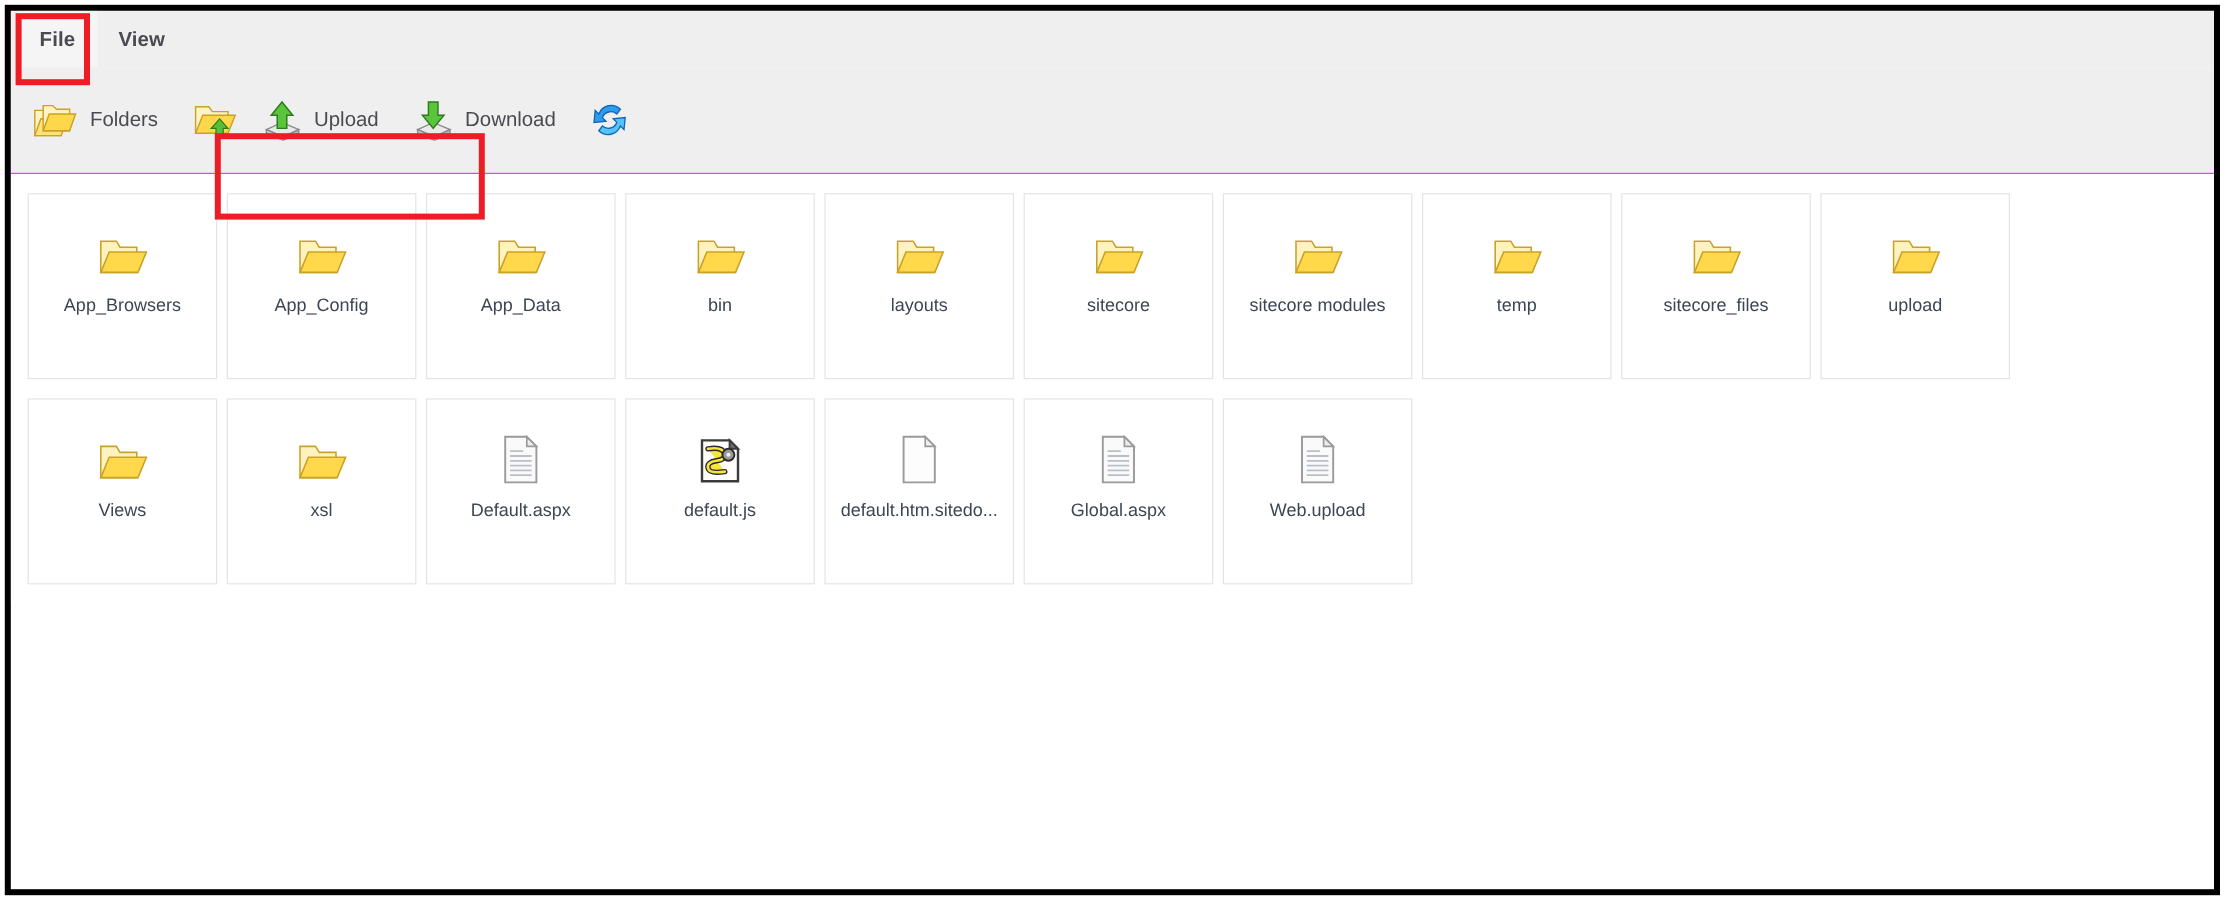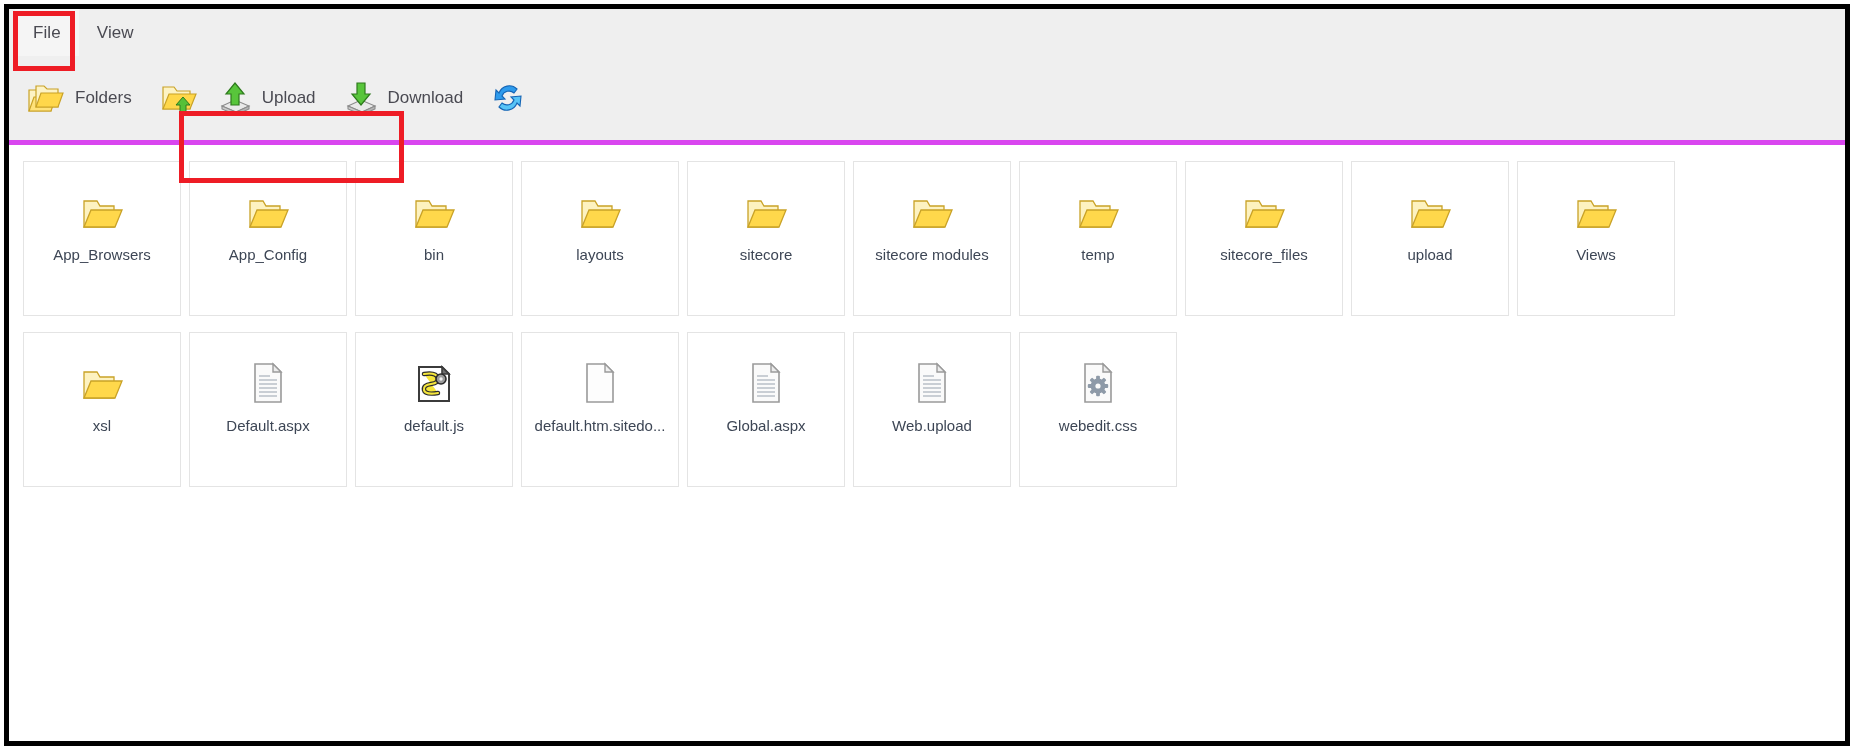--- a/index.html
+++ b/index.html
@@ -22,41 +22,42 @@
   }
 
   
   #menubar {
     position: relative;
     height: 47px;
     background: #efefef;
     display: flex;
     align-items: center;
     padding-left: 6px;
+    font-weight: bold;
   }
   .menu-item {
     height: 47px;
     display: flex;
     align-items: center;
     padding: 0 18px;
     font-size: 17px;
     color: #4a4a52;
     cursor: default;
     letter-spacing: .1px;
   }
   .menu-item.active {
     background: #f5f5f5;
   }
 
   
   #toolbar {
     position: relative;
     height: 89px;
     background: #efefef;
-    border-bottom: 5px solid #d946ef;
+    border-bottom: 1px solid #d946ef;
     display: flex;
     align-items: center;
     padding-left: 8px;
   }
   .tool-btn {
     display: flex;
     align-items: center;
     height: 60px;
     padding: 0 10px;
     cursor: default;
@@ -213,20 +214,29 @@
         <div class="tile-label">App_Browsers</div>
       </div>
       <div class="tile">
         <div class="tile-icon">
   <svg width="44" height="40" viewBox="0 0 44 40">
     <path d="M4 7 L4 33 L34 33 L34 12 L20 12 L17 7 Z" fill="#fdf2c0" stroke="#c9a227" stroke-width="1.3"></path>
     <path d="M4 33 L11 16 L42 16 L35 33 Z" fill="#ffd84b" stroke="#c9a227" stroke-width="1.3"></path>
   </svg>
 </div>
         <div class="tile-label">App_Config</div>
+      </div>
+      <div class="tile">
+        <div class="tile-icon">
+  <svg width="44" height="40" viewBox="0 0 44 40">
+    <path d="M4 7 L4 33 L34 33 L34 12 L20 12 L17 7 Z" fill="#fdf2c0" stroke="#c9a227" stroke-width="1.3"></path>
+    <path d="M4 33 L11 16 L42 16 L35 33 Z" fill="#ffd84b" stroke="#c9a227" stroke-width="1.3"></path>
+  </svg>
+</div>
+        <div class="tile-label">App_Data</div>
       </div>
       <div class="tile">
         <div class="tile-icon">
   <svg width="44" height="40" viewBox="0 0 44 40">
     <path d="M4 7 L4 33 L34 33 L34 12 L20 12 L17 7 Z" fill="#fdf2c0" stroke="#c9a227" stroke-width="1.3"></path>
     <path d="M4 33 L11 16 L42 16 L35 33 Z" fill="#ffd84b" stroke="#c9a227" stroke-width="1.3"></path>
   </svg>
 </div>
         <div class="tile-label">bin</div>
       </div>
@@ -368,38 +378,15 @@
       <line x1="9" y1="19" x2="27" y2="19"></line>
       <line x1="9" y1="23" x2="27" y2="23"></line>
       <line x1="9" y1="27" x2="27" y2="27"></line>
       <line x1="9" y1="31" x2="27" y2="31"></line>
       <line x1="9" y1="35" x2="27" y2="35"></line>
     </g>
   </svg>
 </div>
         <div class="tile-label">Web.upload</div>
       </div>
-      <div class="tile">
-        <div class="tile-icon">
-  <svg width="36" height="44" viewBox="0 0 36 44">
-    <path d="M5 3 L23 3 L31 11 L31 41 L5 41 Z" fill="#fafafa" stroke="#9a9a9a" stroke-width="1.6"></path>
-    <path d="M23 3 L23 11 L31 11 Z" fill="#ececec" stroke="#9a9a9a" stroke-width="1.4"></path>
-    <g fill="#8e9aa8" transform="translate(18,25)">
-      <circle cx="0" cy="0" r="7.4"></circle>
-      <g>
-        <rect x="-1.9" y="-10.2" width="3.8" height="5" rx="1"></rect>
-        <rect x="-1.9" y="5.2" width="3.8" height="5" rx="1"></rect>
-        <rect x="-10.2" y="-1.9" width="5" height="3.8" rx="1"></rect>
-        <rect x="5.2" y="-1.9" width="5" height="3.8" rx="1"></rect>
-        <rect x="-1.9" y="-10.2" width="3.8" height="5" rx="1" transform="rotate(45)"></rect>
-        <rect x="-1.9" y="5.2" width="3.8" height="5" rx="1" transform="rotate(45)"></rect>
-        <rect x="-10.2" y="-1.9" width="5" height="3.8" rx="1" transform="rotate(45)"></rect>
-        <rect x="5.2" y="-1.9" width="5" height="3.8" rx="1" transform="rotate(45)"></rect>
-      </g>
-      <circle cx="0" cy="0" r="2.6" fill="#fafafa"></circle>
-    </g>
-  </svg>
-</div>
-        <div class="tile-label">webedit.css</div>
-      </div>
     </div>
 
 </div>
 
 </body></html>

